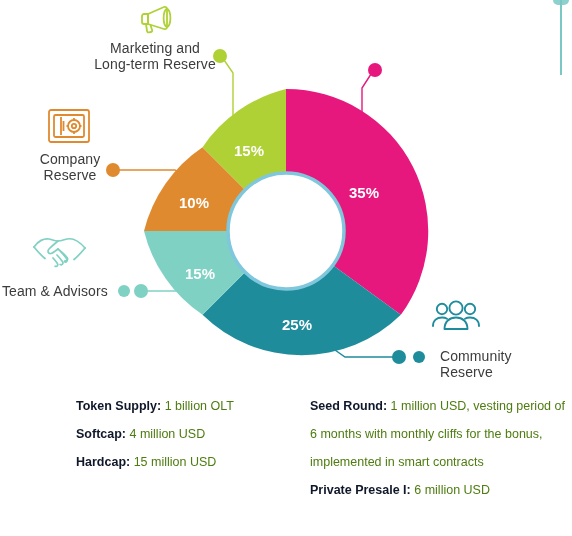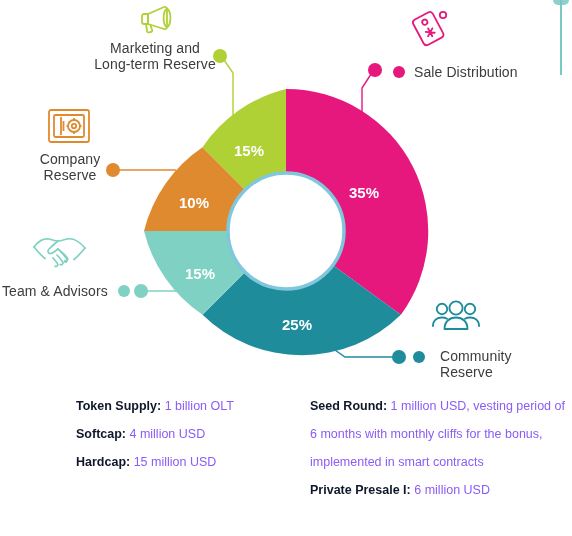--- a/index.html
+++ b/index.html
@@ -47,21 +47,21 @@
   #detail-col-left  { left: 76px;  width: 236px; }
   #detail-col-right { left: 310px; width: 262px; }
   .detail-line {
     font-size: 12.5px;
     line-height: 28px;
     color: #8a8a8a;
     white-space: nowrap;
   }
   .detail-line.wrap { white-space: normal; }
   .detail-line b { color: #0f172a; font-weight: bold; }
-  .detail-line .dv { color: #8b5cf6; }
+  .detail-line .dv { color: #4d7c0f; }
 
   
   #edge-line {
     position: absolute; right: 10px; top: 0; width: 2px; height: 75px;
     background: #79c8c4;
   }
   #edge-cap {
     position: absolute; right: 3px; top: 0; width: 16px; height: 5px;
     background: #79c8c4; border-radius: 0 0 8px 8px; opacity:.85;
   }
@@ -123,36 +123,20 @@
           <path d="M6,14 L6,20 C6,21 7,22 8,22 L12,22 L12,12 L8,12 C7,12 6,13 6,14 Z"></path>
           <path d="M12,12 L28,5 C29.5,4.4 31,5.3 31,7 L31,25 C31,26.7 29.5,27.6 28,27 L12,22 Z"></path>
           <ellipse cx="31" cy="16" rx="3.4" ry="9"></ellipse>
           <path d="M10,22 L11,29 C11.1,30 12,30.6 13,30.4 L15,30 C16,29.8 16.4,28.9 16.1,28 L14.6,23.5"></path>
         </svg>
       </span>
       <div class="cal-label">Marketing and</div>
       <div class="cal-label">Long-term Reserve</div>
     </div>
 
-    <div class="callout" id="callout-sale">
-      <span class="cal-icon">
-        <svg width="42" height="44" viewBox="0 0 42 44" fill="none" stroke="#E6187E" stroke-width="1.8" stroke-linecap="round" stroke-linejoin="round">
-          <g transform="rotate(-28 21 22)">
-            <path d="M9,6 L24,6 C26,6 27.5,7.5 27.5,9.5 L27.5,31 C27.5,33 26,34.5 24,34.5 L9,34.5 C7,34.5 5.5,33 5.5,31 L5.5,9.5 C5.5,7.5 7,6 9,6 Z"></path>
-            <circle cx="16.5" cy="13" r="2.6"></circle>
-            <path d="M16.5,20 L16.5,29 M12.7,22 L20.3,27 M20.3,22 L12.7,27"></path>
-          </g>
-          <circle cx="31" cy="9" r="3.2"></circle>
-        </svg>
-      </span>
-      <div style="display:flex;align-items:center;gap:9px;">
-        <span style="width:12px;height:12px;border-radius:50%;background:#E6187E;display:inline-block;"></span>
-        <span class="cal-label">Sale Distribution</span>
-      </div>
-    </div>
 
     <div class="callout" id="callout-company">
       <span class="cal-icon">
         <svg width="48" height="40" viewBox="0 0 48 40" fill="none" stroke="#E08A30" stroke-width="1.8" stroke-linejoin="round">
           <rect x="4" y="4" width="40" height="32" rx="2"></rect>
           <rect x="9" y="9" width="30" height="22" rx="1.5"></rect>
           <path d="M16,11 L16,29"></path>
           <path d="M18.5,15 L18.5,25"></path>
           <circle cx="29" cy="20" r="6"></circle>
           <circle cx="29" cy="20" r="2.2"></circle>

